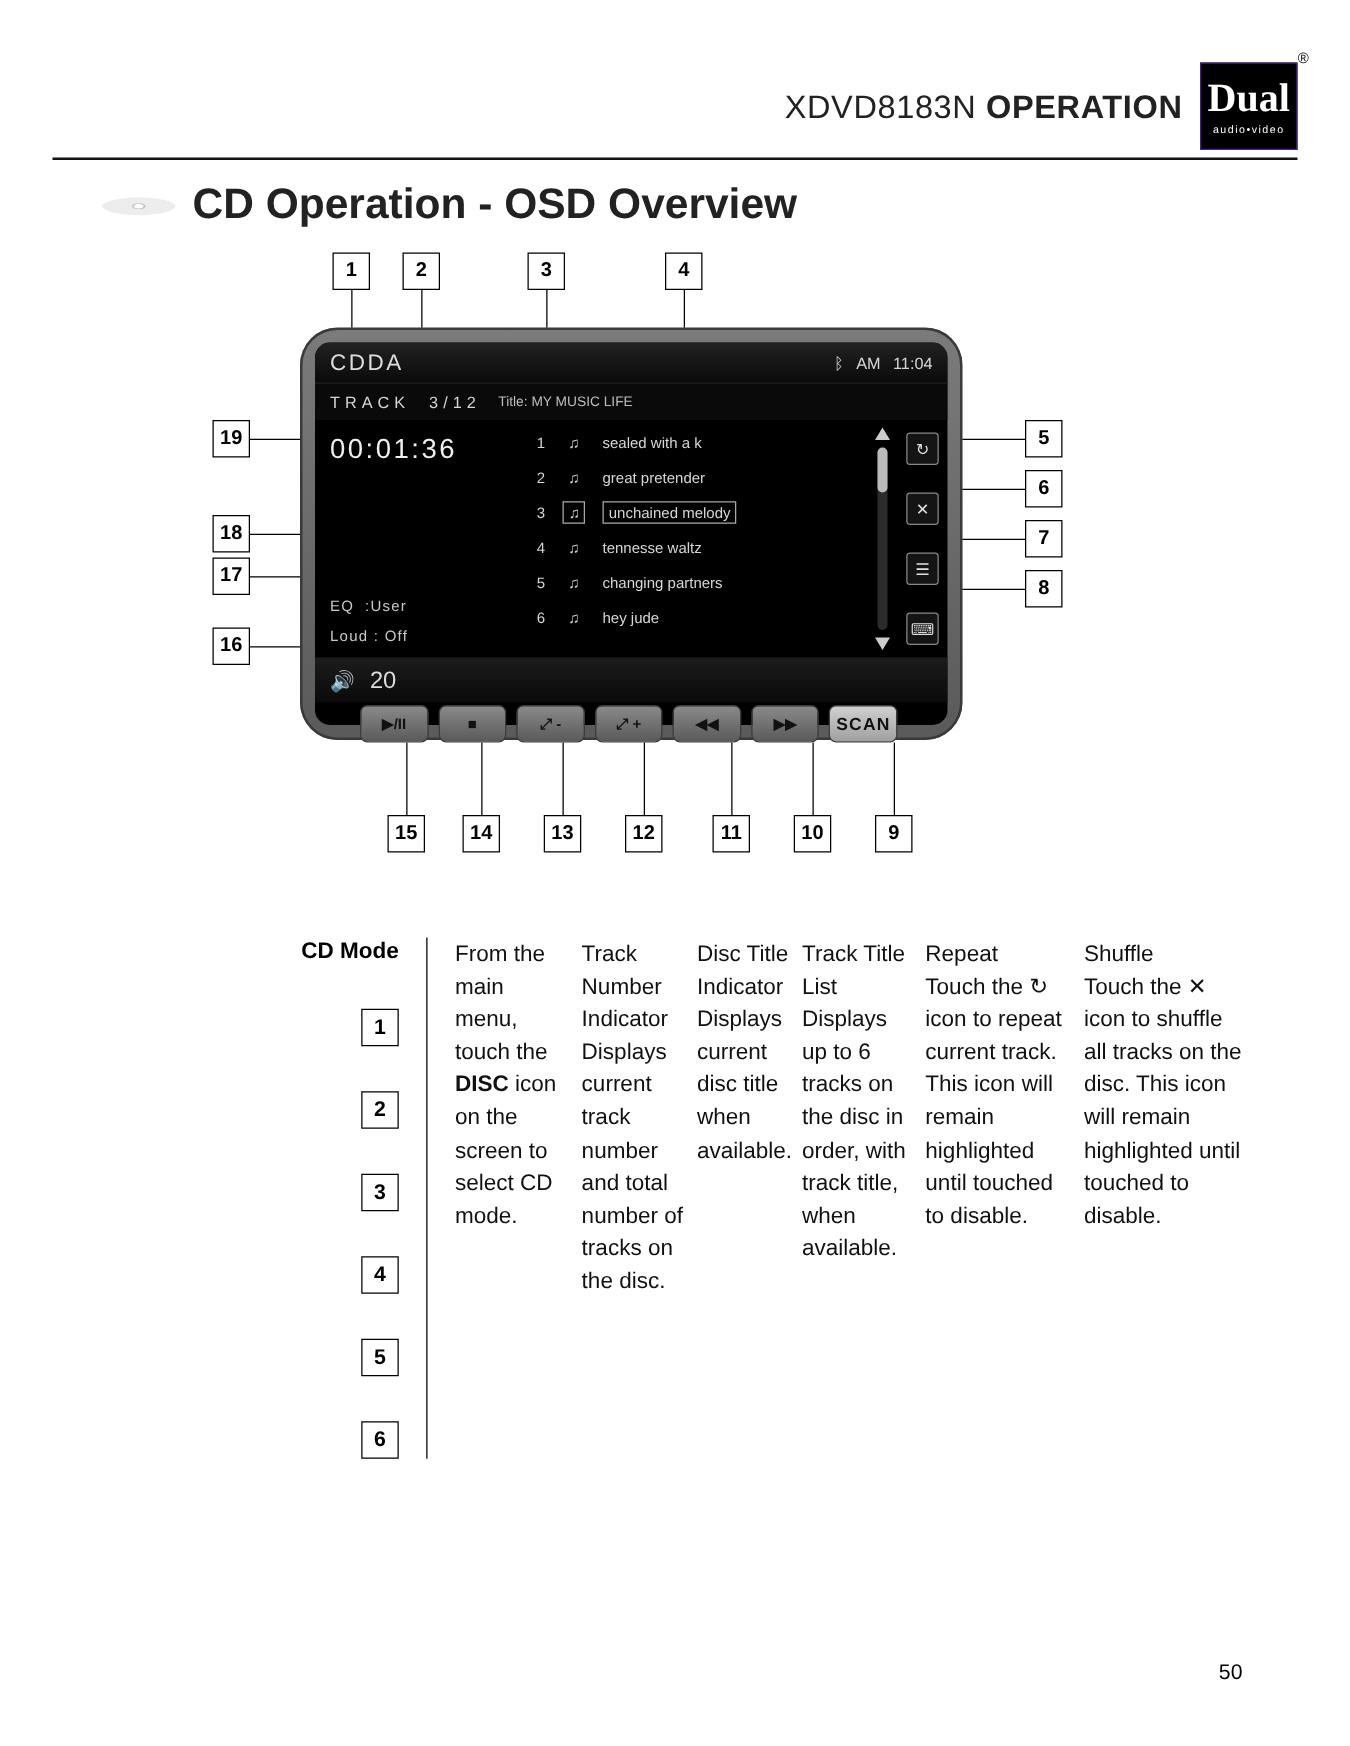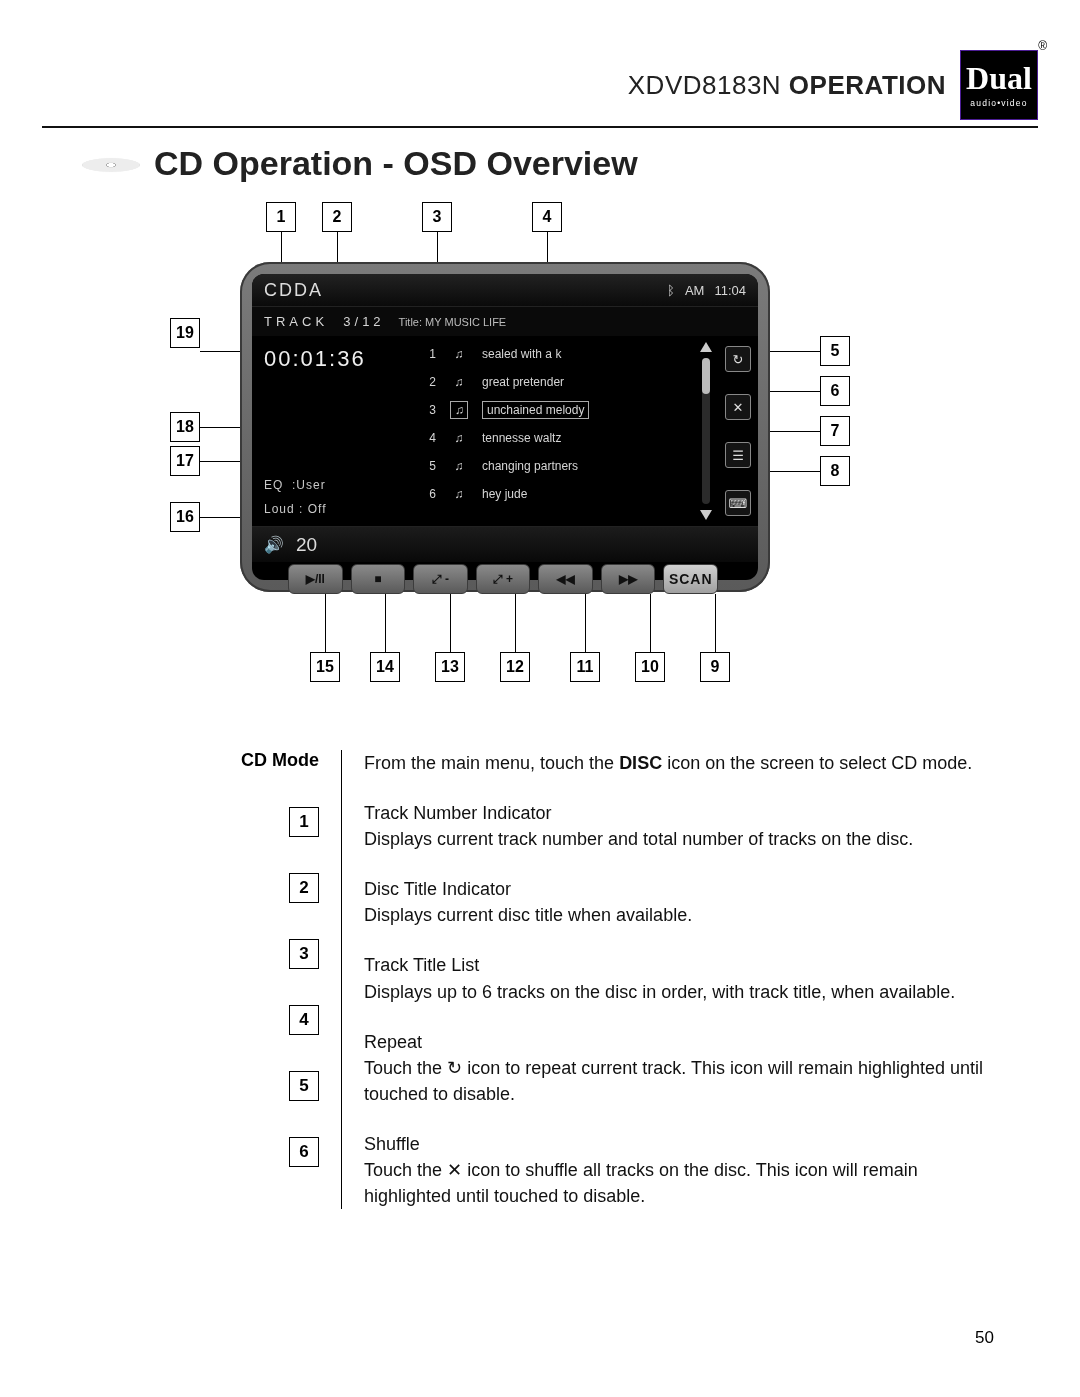--- a/index.html
+++ b/index.html
@@ -54,21 +54,21 @@
   
   .co{position:absolute;width:30px;height:30px;border:1.5px solid #000;background:#fff;display:flex;align-items:center;justify-content:center;font-size:16px;font-weight:700}
   .lead{position:absolute;background:#000}
   .lead.h{height:1px}
   .lead.v{width:1px}
   
   .legend{display:flex;margin:0 42px 0 150px}
   .lg-left{width:150px;border-right:1.5px solid #000;padding-right:22px;display:flex;flex-direction:column;align-items:flex-end;gap:36px;font-size:18px}
   .lg-left .hd{font-weight:800}
   .lg-left .nb{width:30px;height:30px;border:1.5px solid #000;display:flex;align-items:center;justify-content:center;font-weight:700;font-size:17px}
-  .lg-right{flex:1;padding-left:22px;font-size:18px;line-height:1.45;color:#111;display:flex;flex-direction:column;gap:24px}
+  .lg-right{flex:1;padding-left:22px;font-size:18px;line-height:1.45;color:#111;display:flex;flex-direction:row;gap:8px}
   .lg-right .intro .bb{font-weight:800}
   .entry .t{display:block}
   .pgnum{position:absolute;bottom:14px;right:44px;font-size:17px}
 </style>
 </head>
 <body>
 
 <div class="page">
  <div class="sheet">
   <div class="hdr">
@@ -94,21 +94,21 @@
 
     <div class="co" style="left:166px;top:0">1</div>
     <div class="co" style="left:222px;top:0">2</div>
     <div class="co" style="left:322px;top:0">3</div>
     <div class="co" style="left:432px;top:0">4</div>
     <div class="lead v" style="left:181px;top:30px;height:56px"></div>
     <div class="lead v" style="left:237px;top:30px;height:84px"></div>
     <div class="lead v" style="left:337px;top:30px;height:84px"></div>
     <div class="lead v" style="left:447px;top:30px;height:100px"></div>
 
-    <div class="co" style="left:70px;top:116px">19</div>
+    <div class="co" style="left:70px;top:134px">19</div>
     <div class="co" style="left:70px;top:210px">18</div>
     <div class="co" style="left:70px;top:244px">17</div>
     <div class="co" style="left:70px;top:300px">16</div>
     <div class="lead h" style="left:100px;top:149px;width:60px"></div>
     <div class="lead h" style="left:100px;top:225px;width:60px"></div>
     <div class="lead h" style="left:100px;top:259px;width:60px"></div>
     <div class="lead h" style="left:100px;top:315px;width:60px"></div>
 
     <div class="co" style="left:720px;top:134px">5</div>
     <div class="co" style="left:720px;top:174px">6</div>

